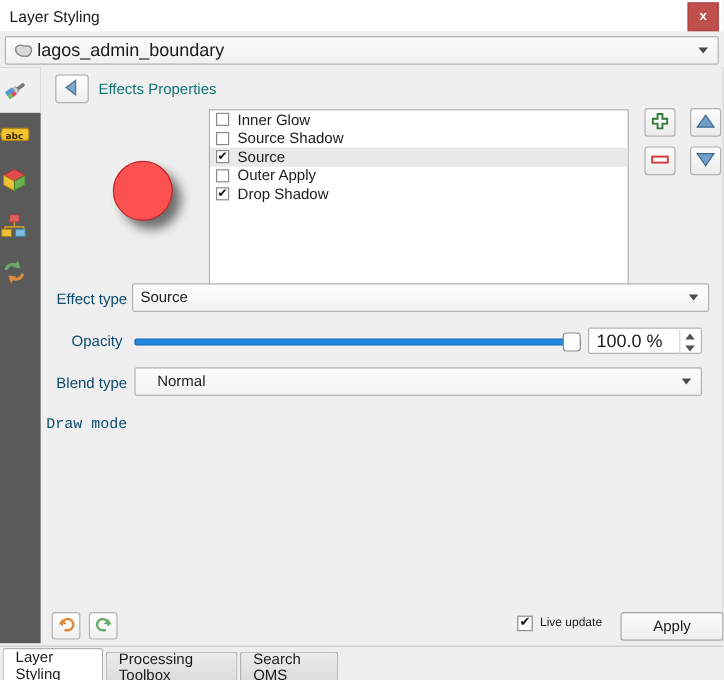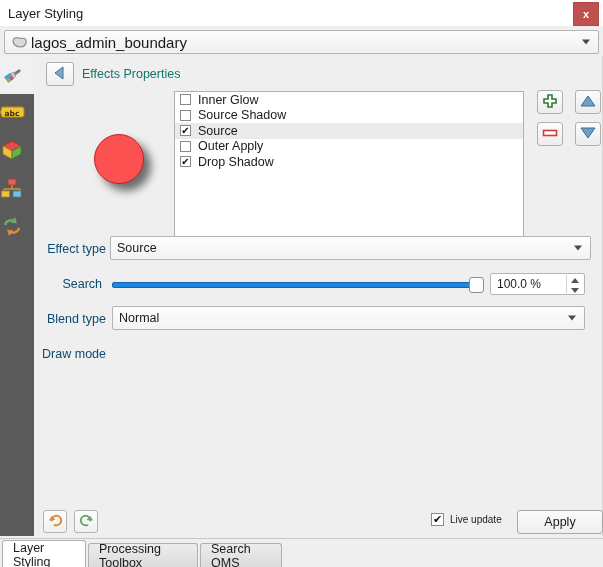--- a/index.html
+++ b/index.html
@@ -259,21 +259,21 @@
     width: 95px; height: 22px;
     background: #ffffff;
     border: 1px solid #b4b4b4;
     border-radius: 2px;
     box-sizing: border-box;
     display: flex;
     align-items: center;
   }
   .spin .val {
     margin-left: 6px;
-    font-size: 12px;
+    font-size: 15px;
   }
   .spin-arrows {
     position: absolute;
     right: 1px; top: 1px;
     width: 16px; height: 20px;
     border-left: 1px solid #d2d2d2;
     display: flex;
     flex-direction: column;
     align-items: center;
     justify-content: space-around;
@@ -523,44 +523,44 @@
 
     <div class="row">
       <span class="row-label" style="left:0; width:72px;">Effect type</span>
       <div class="field" style="left:76px; width:481px;">
         <span class="txt">Source</span>
         <span class="combo-arrow"></span>
       </div>
     </div>
 
     <div class="row">
-      <span class="row-label" style="left:0; width:68px;">Search</span>
+      <span class="row-label" style="left:0; width:68px;">Opacity</span>
       <div class="slider">
         <div class="slider-track"></div>
         <div class="slider-handle"></div>
       </div>
       <div class="spin">
         <span class="val">100.0 %</span>
         <span class="spin-arrows">
           <span class="tri-up"></span>
           <span class="tri-dn"></span>
         </span>
       </div>
     </div>
 
     <div class="row">
       <span class="row-label" style="left:0; width:72px;">Blend type</span>
-      <div class="field" style="left:78px; width:473px;">
+      <div class="field" style="left:78px; width:473px;padding-left:12px;">
         <span class="txt">Normal</span>
         <span class="combo-arrow"></span>
       </div>
     </div>
 
     <div class="row">
-      <span class="row-label" style="left:0; width:72px;">Draw mode</span>
+      <span class="row-label" style="left:0; width:72px;font-family:Liberation Mono, monospace;">Draw mode</span>
     </div>
 
   </div>
 </div>
 
 <div class="content-frame-r"></div>
 
 <div class="bottom-bar">
   <div class="icon-btn" style="left:9px; top:2px;">
     <span>

